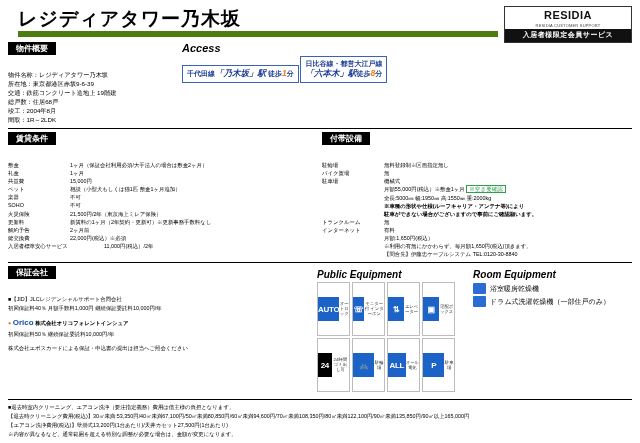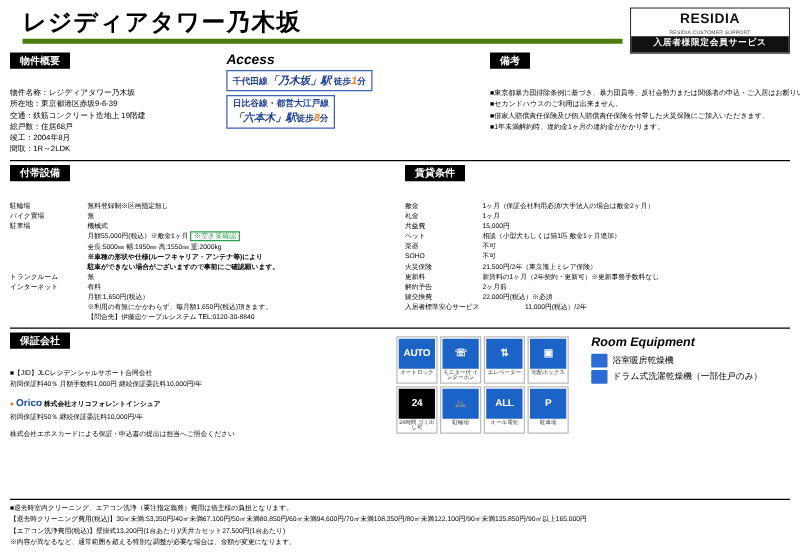--- a/index.html
+++ b/index.html
@@ -21,21 +21,21 @@
     font-size:17px; font-weight:bold; letter-spacing:1px;
     font-family:"DejaVu Sans", sans-serif;
     line-height:24px;
     border-bottom:2px solid #000; padding:0 4px 1px 2px;
   }
   .prop-name {
     font-size:19px; font-weight:bold; letter-spacing:1px;
     font-family:"DejaVu Sans", sans-serif;
     line-height:24px;
     margin-left:10px; padding-bottom:1px;
-    border-bottom:4px solid #4d7c0f;
+    border-bottom:6px solid #4d7c0f;
     flex:1;
   }
   .logo-box {
     width:128px; border:1px solid #333; background:#fff;
     font-size:5px; text-align:center; line-height:1.25;
     margin-left:6px;
   }
   .logo-top { background:#fff; padding:2px 1px 1px; }
   .logo-main { font-size:11px; font-weight:bold; letter-spacing:0.5px; color:#111; }
   .logo-sub { font-size:4px; color:#444; letter-spacing:0.2px; }
@@ -77,22 +77,22 @@
   .rows .row .v { flex:1; }
   .greenbox { border:1px solid #2e9e4f; color:#2e9e4f; padding:0 2px; font-size:5.6px; }
 
   .hr { border:0; border-top:1px solid #000; margin:3px 0; }
 
   
   .equip-wrap { display:flex; gap:10px; margin-top:3px; }
   .equip-title { font-family:Liberation Sans, sans-serif; font-size:10px; font-style:italic; font-weight:bold; margin-bottom:2px; }
   .icons { display:flex; flex-wrap:wrap; gap:2px; }
   .icon-cell {
-    width:33px; height:38px; border:1px solid #bcbcbc; background:#fff;
-    display:flex; flex-direction:column; align-items:center; justify-content:flex-start;
+    width:33px; height:54px; border:1px solid #bcbcbc; background:#fff;
+    display:flex; align-items:center; justify-content:flex-start;
     padding-top:1px;
   }
   .icon-glyph {
     width:29px; height:24px; display:flex; align-items:center; justify-content:center;
     color:#fff; font-size:8px; font-weight:bold; letter-spacing:-0.3px;
   }
   .icon-label { font-size:4.4px; color:#333; line-height:1.1; text-align:center; margin-top:1px; }
 
   .room-list { font-size:7px; line-height:1.9; }
   .room-list .ritem { display:flex; align-items:center; gap:4px; }
@@ -147,34 +147,75 @@
       <div class="bluebox">
         <span>千代田線</span><span class="big">「乃木坂」駅</span>
         <span>徒歩</span><span class="orange big">1</span><span>分</span>
       </div>
       <div class="bluebox">
         <div>日比谷線・都営大江戸線</div>
         <div><span class="big">「六本木」駅</span><span>徒歩</span><span class="orange big">8</span><span>分</span></div>
       </div>
     </div>
 
-    <div class="col-right">
-      <div class="sec-head">備考</div>
-      <div class="note-list small-note">
-        <div>■東京都暴力団排除条例に基づき、暴力団員等、反社会勢力または関係者の申込・ご入居はお断りいたします。</div>
-        <div>■セカンドハウスのご利用は出来ません。</div>
-        <div>■借家人賠償責任保険及び個人賠償責任保険を付帯した火災保険にご加入いただきます。</div>
-        <div>■1年未満解約時、違約金1ヶ月の違約金がかかります。</div>
-      </div>
-    </div>
   </div>
 
   <hr class="hr">
 
   <div class="cols">
+
+    <div style="width:310px;">
+      <div class="sec-head">賃貸条件</div>
+      <div class="rows mini">
+        <div class="row">
+            <span class="k">敷金</span>
+            <span class="v">1ヶ月（保証会社利用必須/大手法人の場合は敷金2ヶ月）</span>
+          </div>
+        <div class="row">
+            <span class="k">礼金</span>
+            <span class="v">1ヶ月</span>
+          </div>
+        <div class="row">
+            <span class="k">共益費</span>
+            <span class="v">15,000円</span>
+          </div>
+        <div class="row">
+            <span class="k">ペット</span>
+            <span class="v">相談（小型犬もしくは猫1匹 敷金1ヶ月追加）</span>
+          </div>
+        <div class="row">
+            <span class="k">楽器</span>
+            <span class="v">不可</span>
+          </div>
+        <div class="row">
+            <span class="k">SOHO</span>
+            <span class="v">不可</span>
+          </div>
+        <div class="row">
+            <span class="k">火災保険</span>
+            <span class="v">21,500円/2年（東京海上ミレア保険）</span>
+          </div>
+        <div class="row">
+            <span class="k">更新料</span>
+            <span class="v">新賃料の1ヶ月（2年契約・更新可）※更新事務手数料なし</span>
+          </div>
+        <div class="row">
+            <span class="k">解約予告</span>
+            <span class="v">2ヶ月前</span>
+          </div>
+        <div class="row">
+            <span class="k">鍵交換費</span>
+            <span class="v">22,000円(税込）※必須</span>
+          </div>
+        <div class="row">
+            <span class="k" style="width:96px;">入居者標準安心サービス</span>
+            <span class="v">11,000円(税込）/2年</span>
+          </div>
+      </div>
+    </div>
 
     <div style="width:312px;">
       <div class="sec-head">付帯設備</div>
       <div class="rows mini">
         <div class="row">
             <span class="k">駐輪場</span>
             <span class="v">無料登録制※区画指定無し</span>
           </div>
         <div class="row">
             <span class="k">バイク置場</span>
@@ -215,70 +256,20 @@
             <span class="k"></span>
             <span class="v">月額:1,650円(税込）</span>
           </div>
         <div class="row">
             <span class="k"></span>
             <span class="v">※利用の有無にかかわらず、毎月額1,650円(税込)頂きます。</span>
           </div>
         <div class="row">
             <span class="k"></span>
             <span class="v">【問合先】伊藤忠ケーブルシステム  TEL:0120-30-8840</span>
-          </div>
-      </div>
-    </div>
-
-    <div style="width:310px;">
-      <div class="sec-head">賃貸条件</div>
-      <div class="rows mini">
-        <div class="row">
-            <span class="k">敷金</span>
-            <span class="v">1ヶ月（保証会社利用必須/大手法人の場合は敷金2ヶ月）</span>
-          </div>
-        <div class="row">
-            <span class="k">礼金</span>
-            <span class="v">1ヶ月</span>
-          </div>
-        <div class="row">
-            <span class="k">共益費</span>
-            <span class="v">15,000円</span>
-          </div>
-        <div class="row">
-            <span class="k">ペット</span>
-            <span class="v">相談（小型犬もしくは猫1匹 敷金1ヶ月追加）</span>
-          </div>
-        <div class="row">
-            <span class="k">楽器</span>
-            <span class="v">不可</span>
-          </div>
-        <div class="row">
-            <span class="k">SOHO</span>
-            <span class="v">不可</span>
-          </div>
-        <div class="row">
-            <span class="k">火災保険</span>
-            <span class="v">21,500円/2年（東京海上ミレア保険）</span>
-          </div>
-        <div class="row">
-            <span class="k">更新料</span>
-            <span class="v">新賃料の1ヶ月（2年契約・更新可）※更新事務手数料なし</span>
-          </div>
-        <div class="row">
-            <span class="k">解約予告</span>
-            <span class="v">2ヶ月前</span>
-          </div>
-        <div class="row">
-            <span class="k">鍵交換費</span>
-            <span class="v">22,000円(税込）※必須</span>
-          </div>
-        <div class="row">
-            <span class="k" style="width:96px;">入居者標準安心サービス</span>
-            <span class="v">11,000円(税込）/2年</span>
           </div>
       </div>
     </div>
   </div>
 
   <hr class="hr">
 
   <div class="cols">
 
     <div style="width:306px;">
@@ -293,20 +284,21 @@
         </div>
         <div>初回保証料50％ 継続保証委託料10,000円/年</div>
         <div style="margin-top:4px;">株式会社エポスカードによる保証・申込書の提出は担当へご照会ください</div>
       </div>
     </div>
 
     <div style="width:318px;">
       <div class="equip-wrap">
 
         <div>
+          <div class="equip-title">Public Equipment</div>
           <div class="icons" style="width:146px;">
             <div class="icon-cell">
               <div class="icon-glyph" style="background:#1c63c8">AUTO</div>
               <div class="icon-label">オートロック</div>
             </div>
             <div class="icon-cell">
               <div class="icon-glyph" style="background:#1c63c8">☏</div>
               <div class="icon-label">モニター付
 インターホン</div>
             </div>

